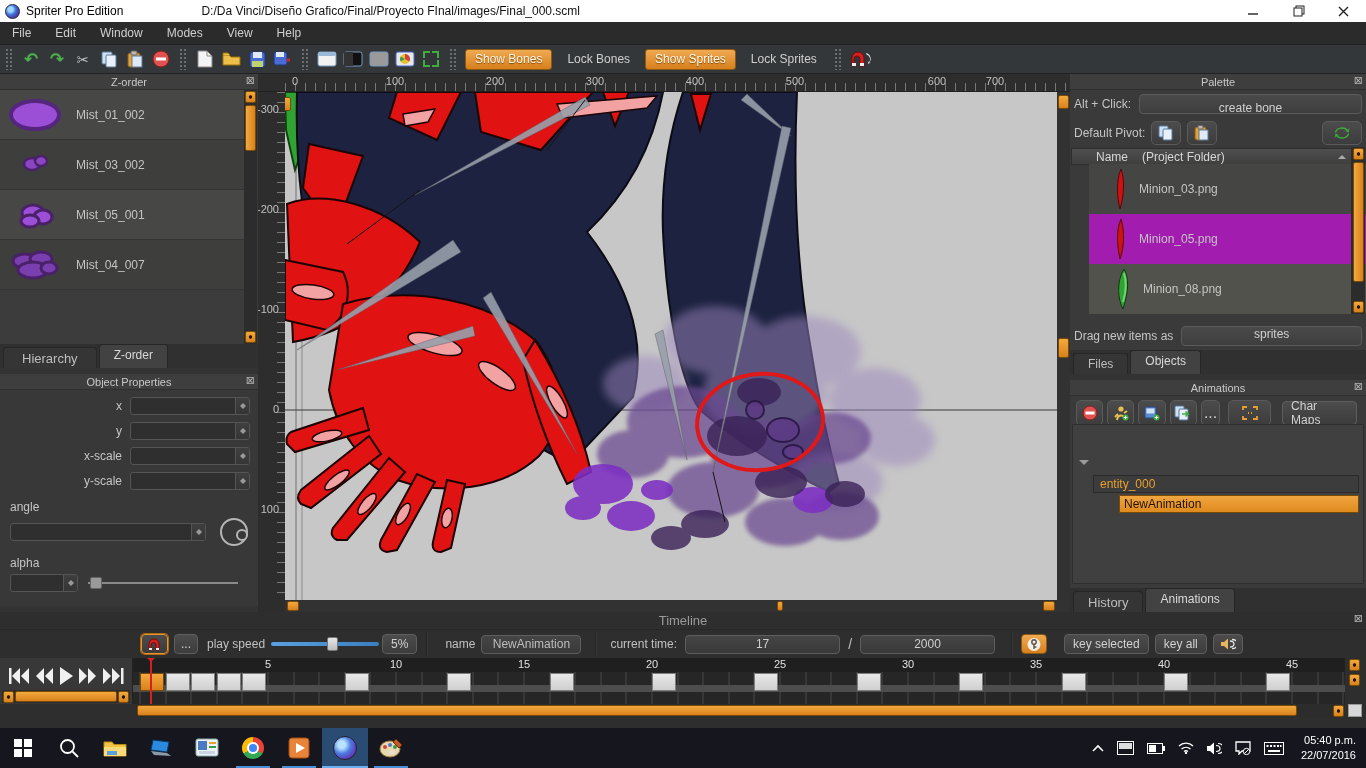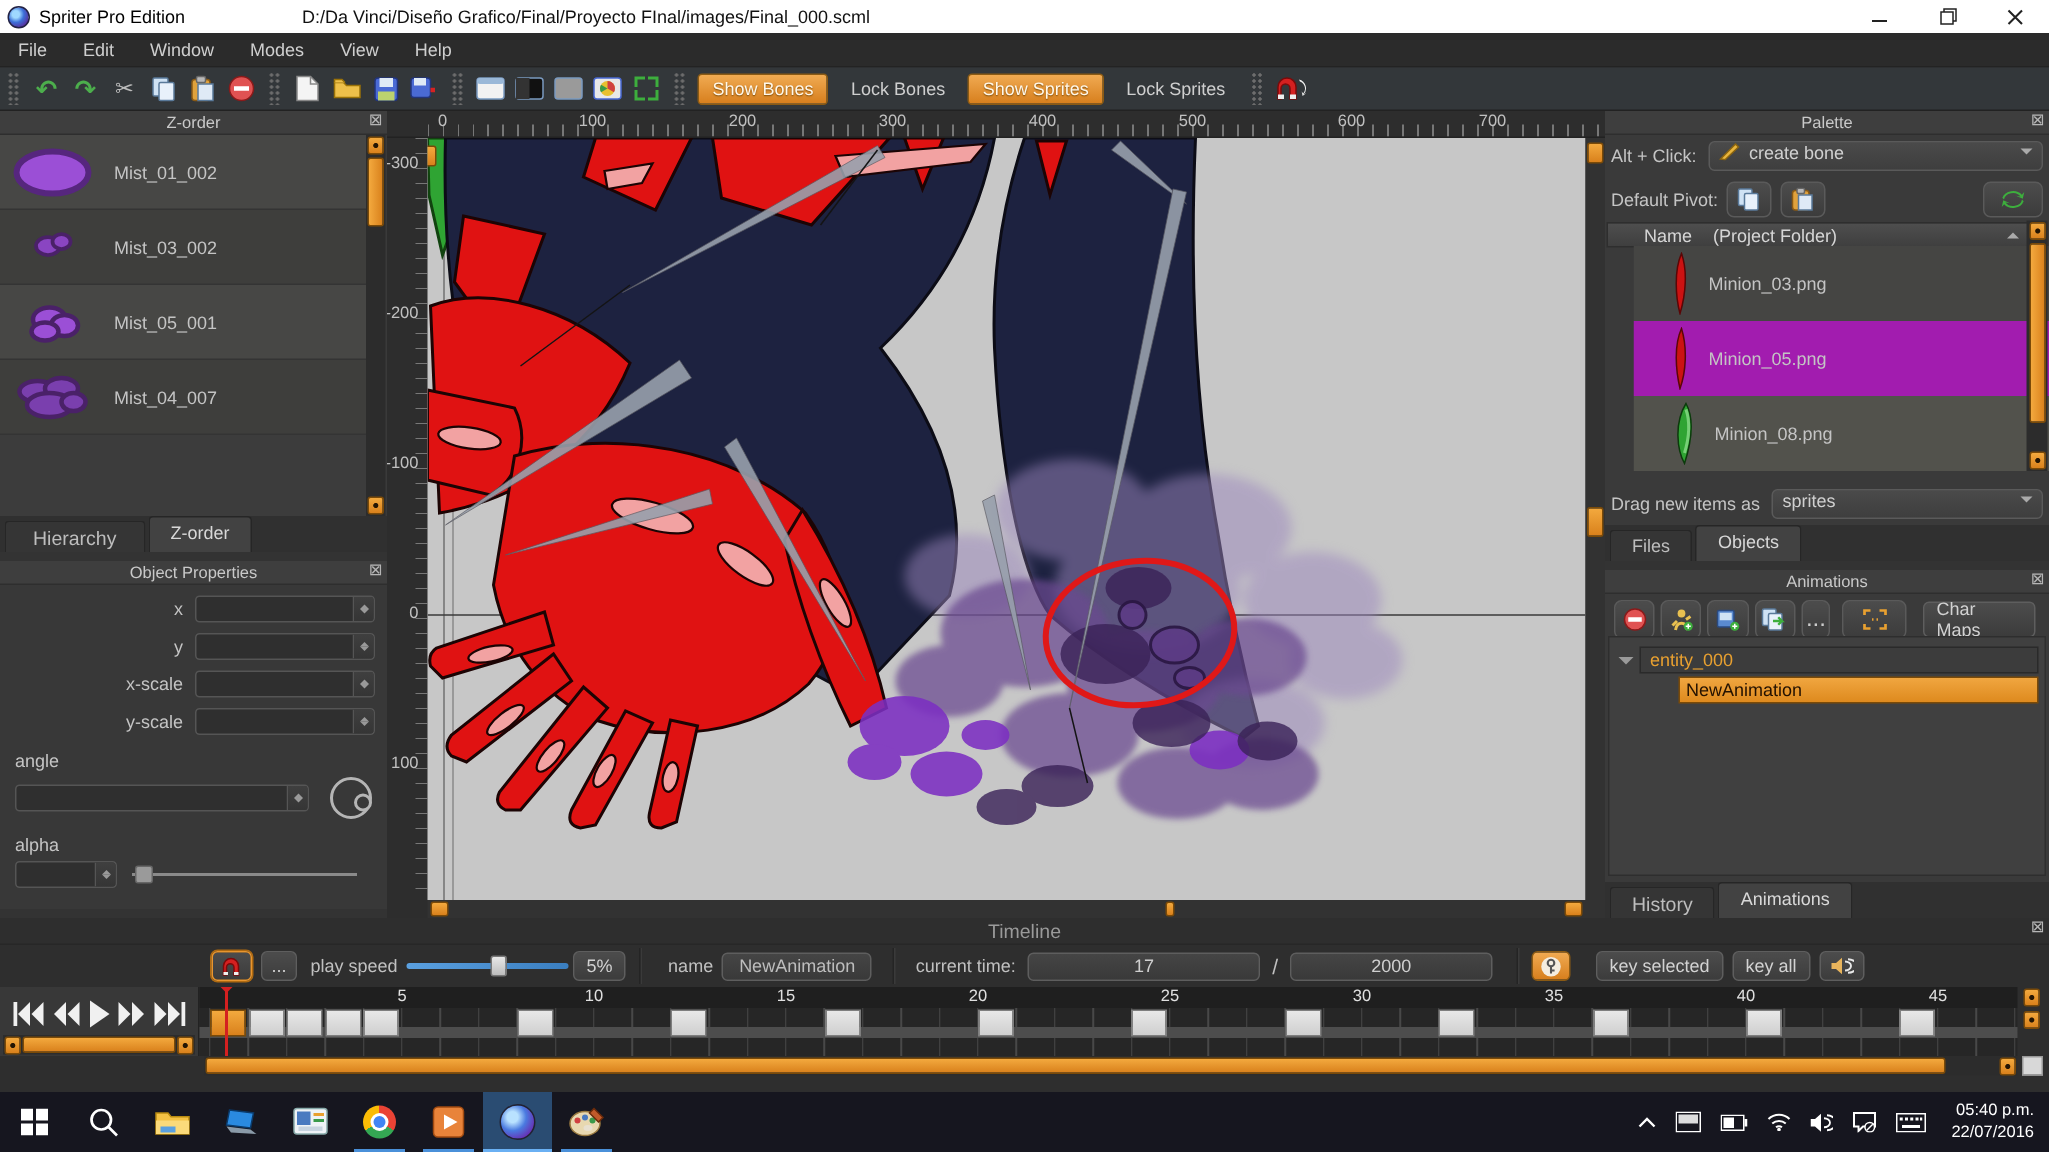--- a/index.html
+++ b/index.html
@@ -85,41 +85,41 @@
   #canvas { position:absolute; left:27px; top:18px; width:772px; height:508px; background:#c7c7c7; overflow:hidden; }
   #rscroll { position:absolute; right:0; top:18px; width:13px; height:508px; background:#323232; }
   #bstrip { position:absolute; left:27px; bottom:0; width:785px; height:12px; background:#323232; }
   .handleblk { position:absolute; background:linear-gradient(#f3a93e,#d9811c); border:1px solid #7a4a08; border-radius:2px; }
 
   
   #rightcol { position:absolute; left:1070px; top:74px; width:296px; height:538px; background:#333; }
   #palette { position:absolute; left:0; top:0; width:296px; height:300px; background:#3a3a3a; }
   .palrow { display:flex; align-items:center; padding:0 4px; color:#c4c4c4; font-size:12px; }
   .dd { height:20px; background:linear-gradient(#4a4a4a,#3e3e3e); border:1px solid #5a5a5a; border-radius:4px;
-    display:flex; align-items:flex-start; padding:0 6px; gap:6px; color:#d0d0d0; }
+    display:flex; align-items:center; padding:0 6px; gap:6px; color:#d0d0d0;flex-direction:column; }
   .dd .arr { margin-left:auto; border:4px solid transparent; border-top-color:#aaa; margin-top:4px; }
   .mbtn { height:24px; min-width:30px; background:linear-gradient(#4c4c4c,#3c3c3c); border:1px solid #5a5a5a;
     border-radius:5px; display:flex; align-items:center; justify-content:center; }
   #palhead { height:17px; background:linear-gradient(#4e4e4e,#3f3f3f); border:1px solid #2e2e2e;
     display:flex; align-items:center; color:#d6d6d6; font-size:12px; margin:0 1px; }
   #pallist { position:absolute; left:19px; top:90px; width:281px; height:150px; overflow:hidden; }
   .palitem { height:50px; display:flex; align-items:center; gap:12px; padding-left:26px; color:#c4c4c4;
     font-size:12px; }
   .palitem:nth-child(1){ background:#454543; } .palitem:nth-child(2){ background:#a21caf; }
   .palitem:nth-child(3){ background:#52524c; }
   #palette .vscroll2 { position:absolute; right:1px; top:73px; width:14px; height:167px; background:#2c2c2c;
     display:flex; flex-direction:column; align-items:center; padding:1px 0; }
   #palette .tabs { position:absolute; left:0; bottom:0; width:296px; }
 
   #anims { position:absolute; left:0; top:306px; width:296px; height:232px; background:#3a3a3a; }
   .abtn { width:28px; height:26px; border-radius:5px; background:linear-gradient(#4c4c4c,#3c3c3c);
     border:1px solid #5a5a5a; display:flex; align-items:center; justify-content:center; color:#ccc; }
   .entity-row { display:flex; align-items:center; margin:6px 4px 0 6px; gap:4px; }
   .entity-field { flex:1; height:18px; background:#3c3c3c; border:1px solid #2a2a2a; color:#e8a030;
-    font-size:12px; display:flex; align-items:center; padding-left:6px; }
+    font-size:12px; display:flex; align-items:center; padding-left:6px;margin-top:44px; }
   .anim-sel { margin:2px 4px 0 46px; height:18px; background:linear-gradient(#f0a640,#de8a1e);
     border:1px solid #7a4a08; color:#241200; font-size:12px; display:flex; align-items:center; padding-left:4px; }
   #anims .tabs { position:absolute; left:0; bottom:0; width:296px; }
   #animtree { position:absolute; left:2px; top:44px; width:292px; height:160px; background:#404040;
     border:1px solid #2e2e2e; }
 
   
   #timeline { position:absolute; left:0; top:612px; width:1366px; height:116px; background:#2e2e2e; }
   #tlhead { height:18px; display:flex; align-items:center; justify-content:center; position:relative;
     color:#9a9a9a; font-size:13px; background:#2e2e2e; border-bottom:1px solid #272727; }
@@ -421,21 +421,21 @@
 
   <div id="canvasarea">
     <div id="hruler">
         <div class="ticks"></div>
         <span style="left: 37px;">0</span>
         <span style="left: 137px;">100</span>
         <span style="left: 237px;">200</span>
         <span style="left: 337px;">300</span>
         <span style="left: 437px;">400</span>
         <span style="left: 537px;">500</span>
-        <span style="left: 637px; padding-left: 12px;">600</span>
+        <span style="left: 673px; padding-left: 12px;">600</span>
         <span style="left: 737px;">700</span>
       </div>
     <div id="vruler">
         <div class="ticks"></div>
         <span style="top: 11px;">-300</span>
         <span style="top: 111px;">-200</span>
         <span style="top: 211px;">-100</span>
         <span style="top: 311px;">0</span>
         <span style="top: 411px;">100</span>
       </div>

